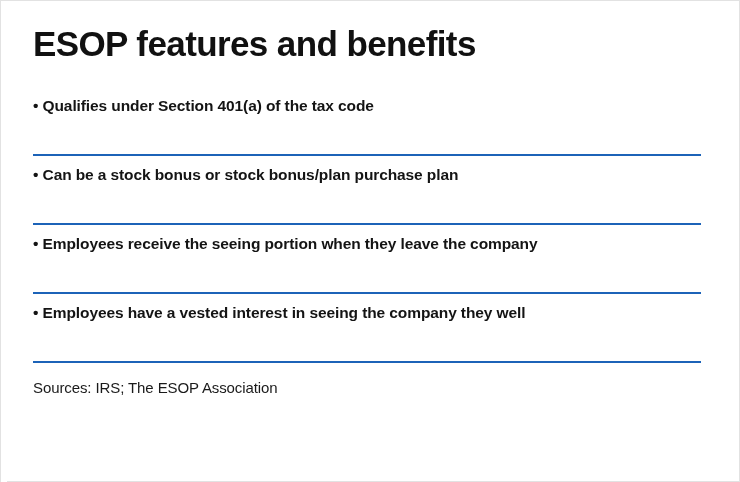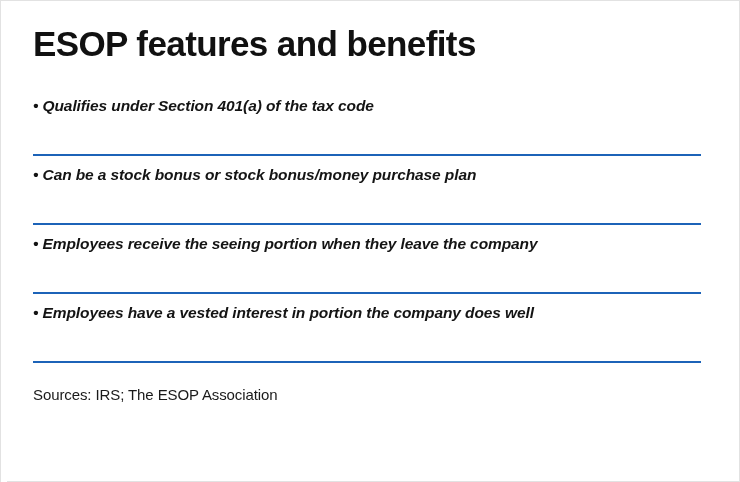--- a/index.html
+++ b/index.html
@@ -62,51 +62,50 @@
     width: 668px;
   }
   .bullet-text {
     font-size: 15.5px;
     font-weight: bold;
     line-height: 20px;
     color: #141414;
     padding-top: 9px;
     white-space: nowrap;
     letter-spacing: -0.1px;
-    font-style: italic;
   }
   .source {
     margin: 0;
-    padding-top: 23px;
+    padding-top: 16px;
     font-size: 15px;
     font-weight: normal;
     color: #1a1a1a;
     letter-spacing: -0.1px;
   }
 </style>
 </head>
 <body>
 
 <div class="slide">
   <div class="edge-left"></div>
   <div class="content">
 
     <h1 class="title">ESOP features and benefits</h1>
 
     <ul class="bullet-list">
       <li class="bullet-row">
         <span class="bullet-text">• Qualifies under Section 401(a) of the tax code</span>
       </li>
       <li class="bullet-row">
-        <span class="bullet-text">• Can be a stock bonus or stock bonus/money purchase plan</span>
+        <span class="bullet-text">• Can be a stock bonus or stock bonus/plan purchase plan</span>
       </li>
       <li class="bullet-row">
         <span class="bullet-text">• Employees receive the seeing portion when they leave the company</span>
       </li>
       <li class="bullet-row">
-        <span class="bullet-text">• Employees have a vested interest in portion the company does well</span>
+        <span class="bullet-text">• Employees have a vested interest in seeing the company they well</span>
       </li>
     </ul>
 
     <p class="source">Sources: IRS; The ESOP Association</p>
 
   </div>
 </div>
 
 </body></html>

